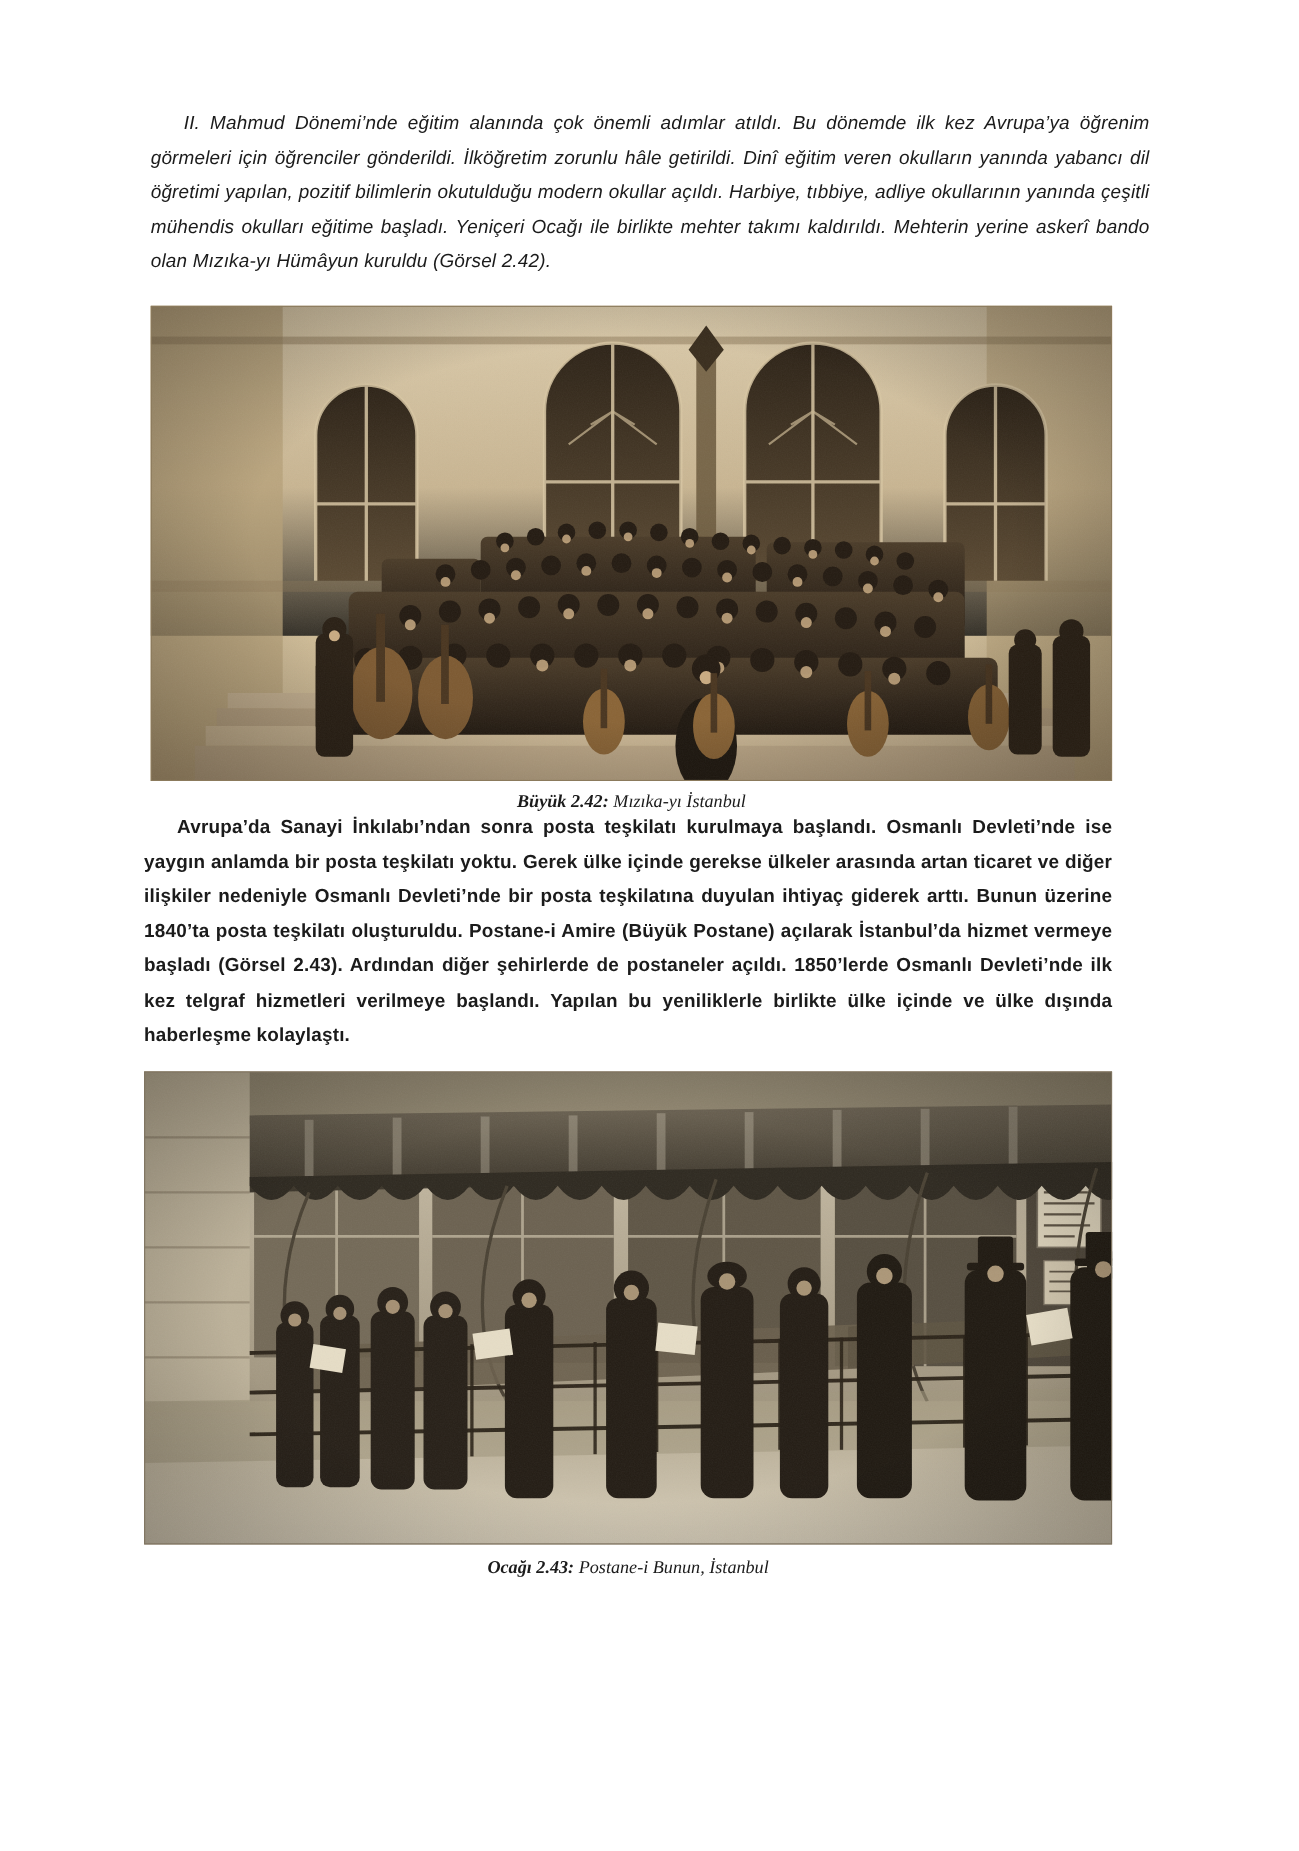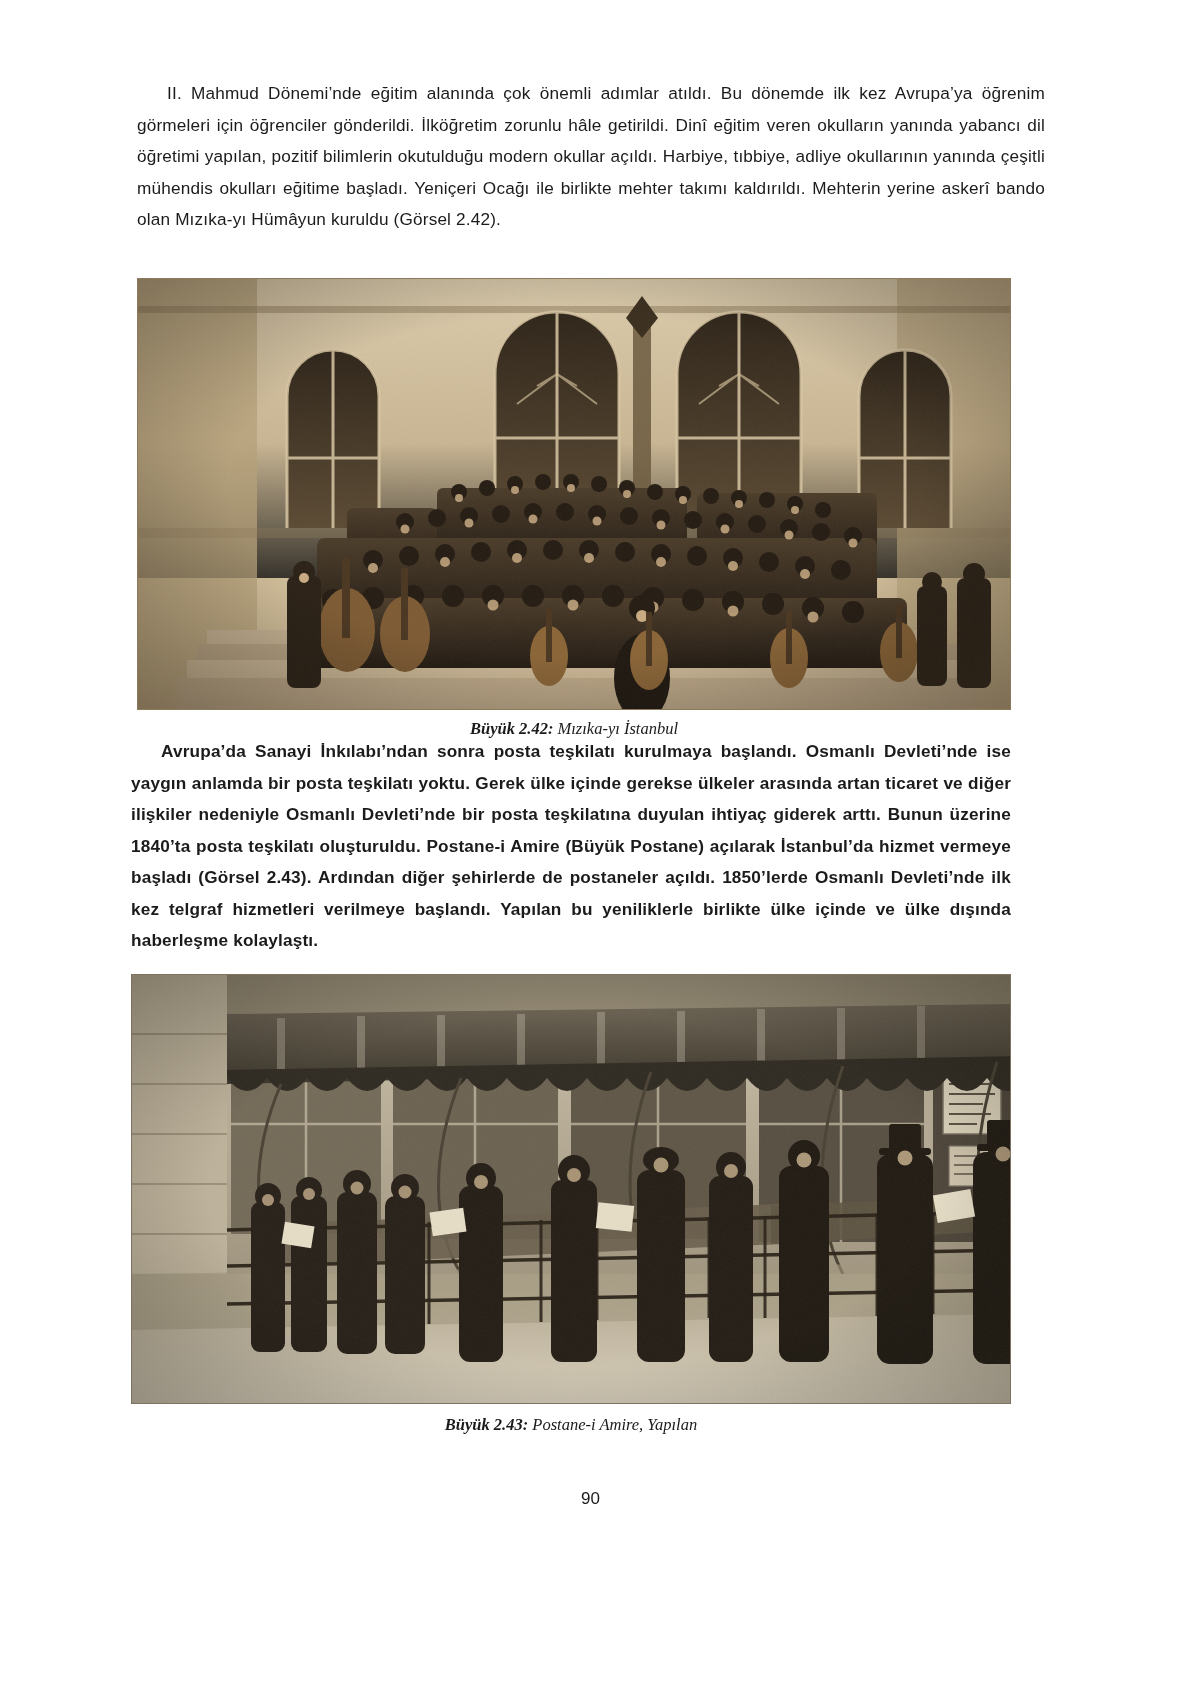--- a/index.html
+++ b/index.html
@@ -96,21 +96,21 @@
     display: block;
     background: #cfc7b8;
   }
   #fig2-cap {
     position: absolute;
     left: 131px;
     top: 1408px;
     width: 880px;
   }
 
-  .text-block-1 { position: absolute; left: 137px; top: 78px; width: 908px; }
+  .text-block-1 { position: absolute; left: 137px; top: 96px; width: 908px; font-style: italic; }
   .text-block-2 { position: absolute; left: 131px; top: 736px; width: 880px; font-weight: bold; }
 </style>
 </head>
 <body>
 
 <div class="page">
 
   <div class="text-block-1">
     <p class="body-text indent">II. Mahmud Dönemi’nde eğitim alanında çok önemli adımlar atıldı. Bu dönemde ilk kez Avrupa’ya öğrenim görmeleri için öğrenciler gönderildi. İlköğretim zorunlu hâle getirildi. Dinî eğitim veren okulların yanında yabancı dil öğretimi yapılan, pozitif bilimlerin okutulduğu modern okullar açıldı. Harbiye, tıbbiye, adliye okullarının yanında çeşitli mühendis okulları eğitime başladı. Yeniçeri Ocağı ile birlikte mehter takımı kaldırıldı. Mehterin yerine askerî bando olan Mızıka-yı Hümâyun kuruldu (Görsel 2.42).</p>
   </div>
@@ -544,19 +544,18 @@
       </g>
 
       <rect x="0" y="0" width="880" height="430" fill="url(#vign2)"></rect>
       <rect x="0" y="0" width="880" height="430" filter="url(#grain2)" opacity="0.5"></rect>
       <rect x="0" y="0" width="880" height="430" fill="none" stroke="#7e7360" stroke-width="2"></rect>
     </svg>
   </div>
 
   <div id="fig2-cap">
     <div class="fig-caption">
-      <span class="label">Büyük 2.43:</span><span class="cap-text"> Postane-i Amire, Yapılan</span>
+      <span class="label">Ocağı 2.43:</span><span class="cap-text"> Postane-i Bunun, İstanbul</span>
     </div>
   </div>
 
-  <div class="page-number">90</div>
 
 </div>
 
 </body></html>

